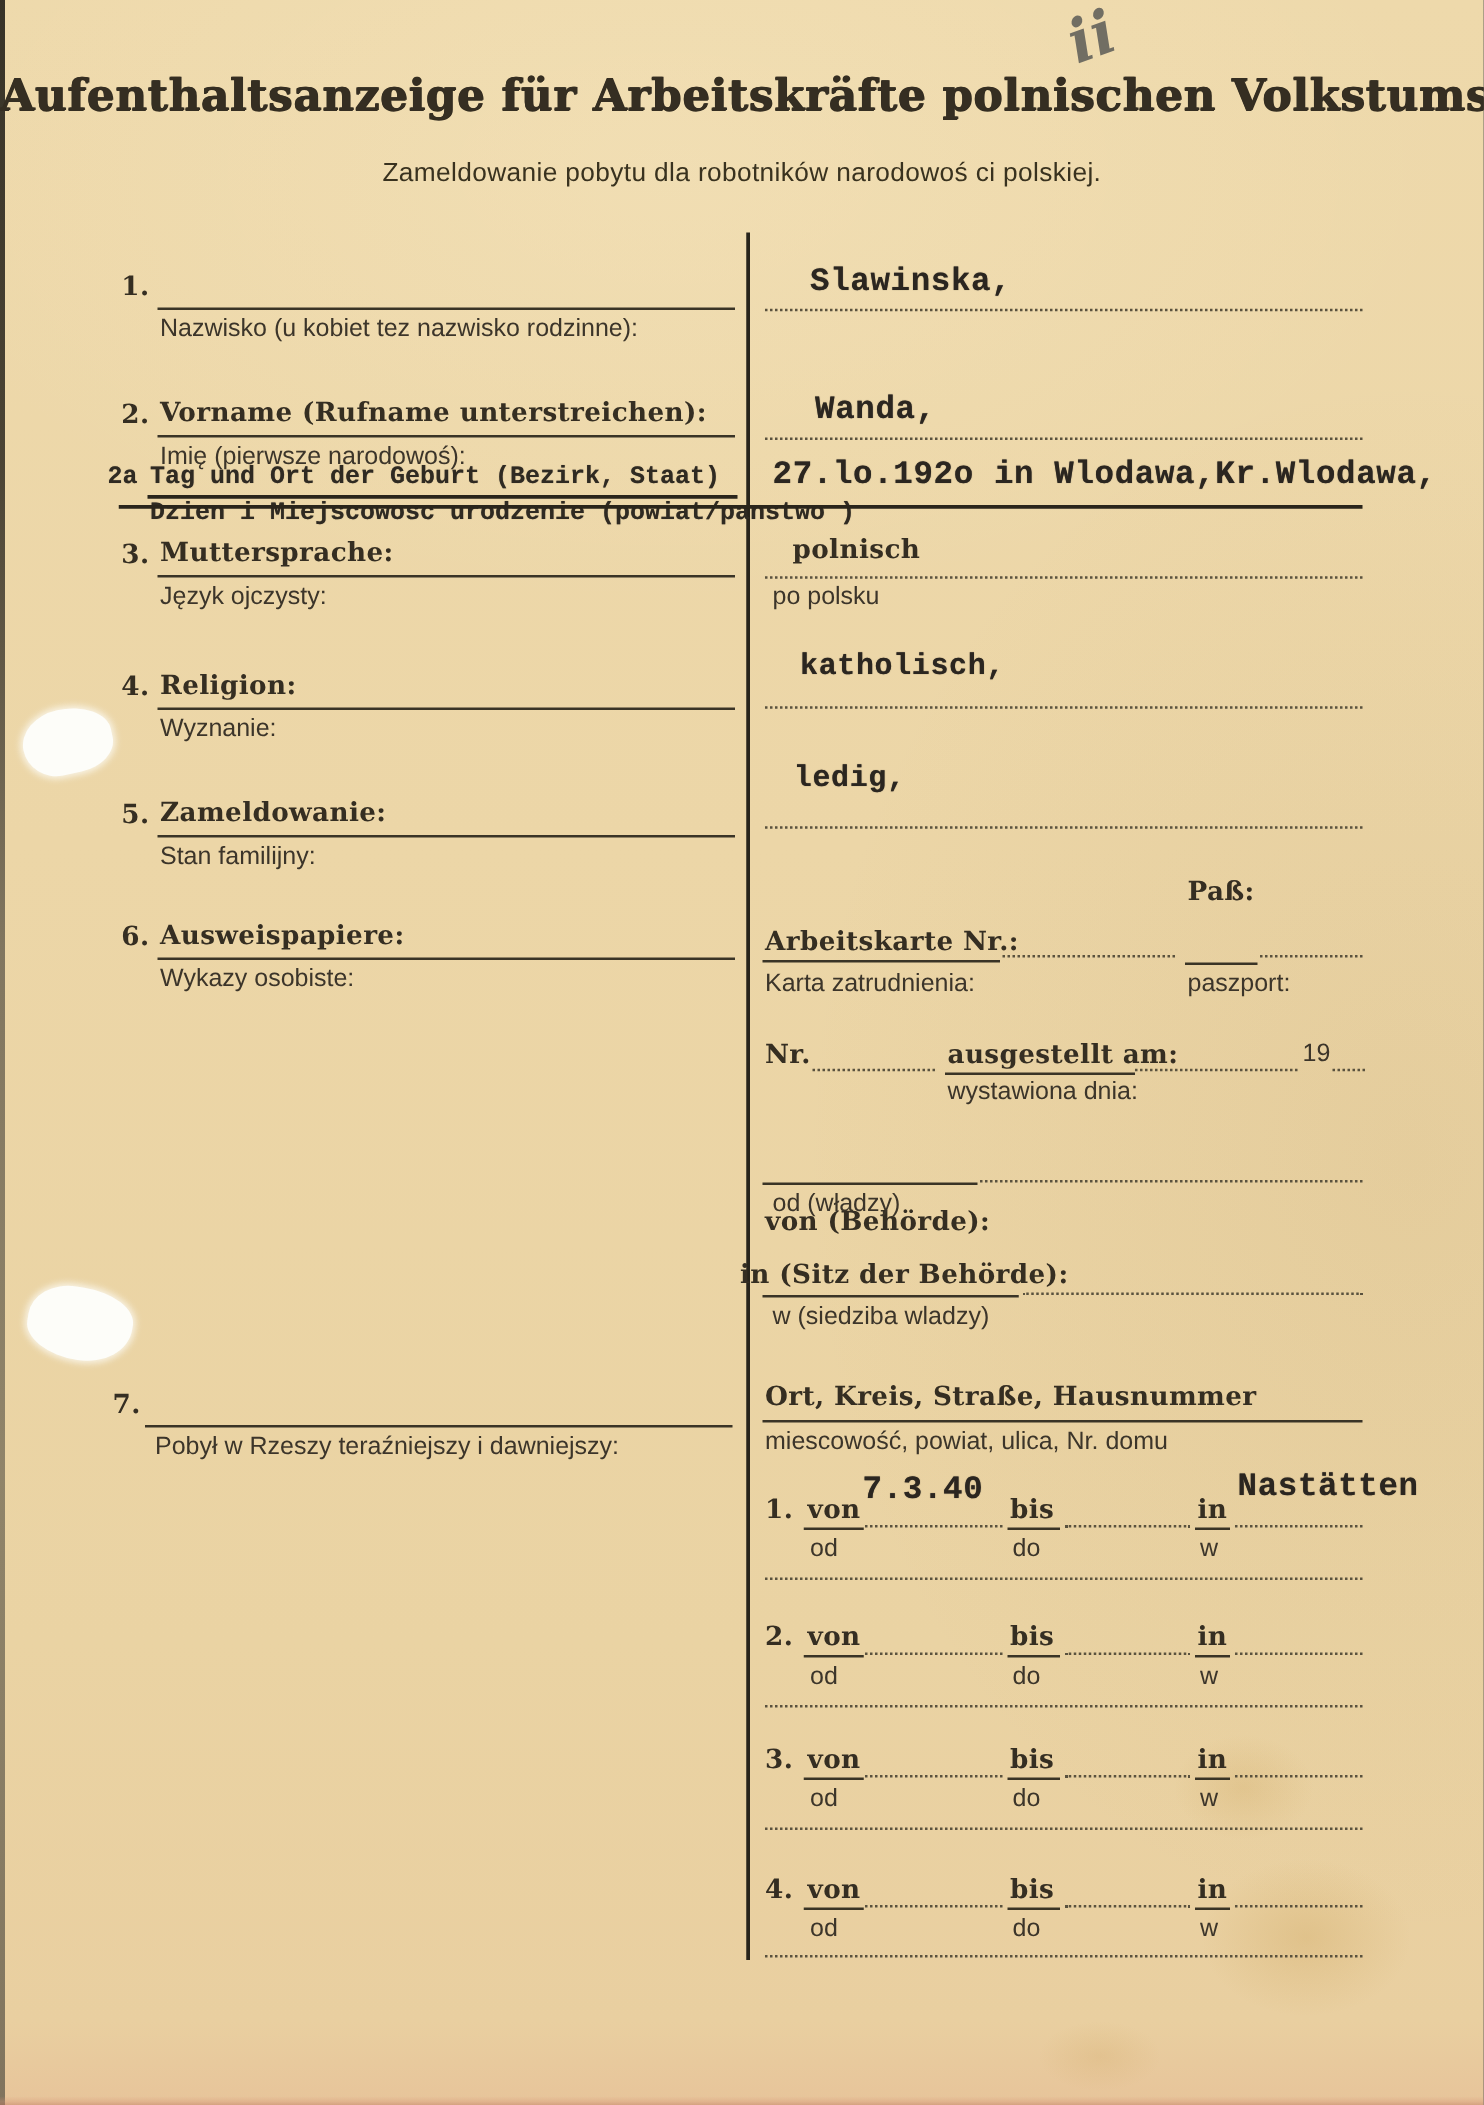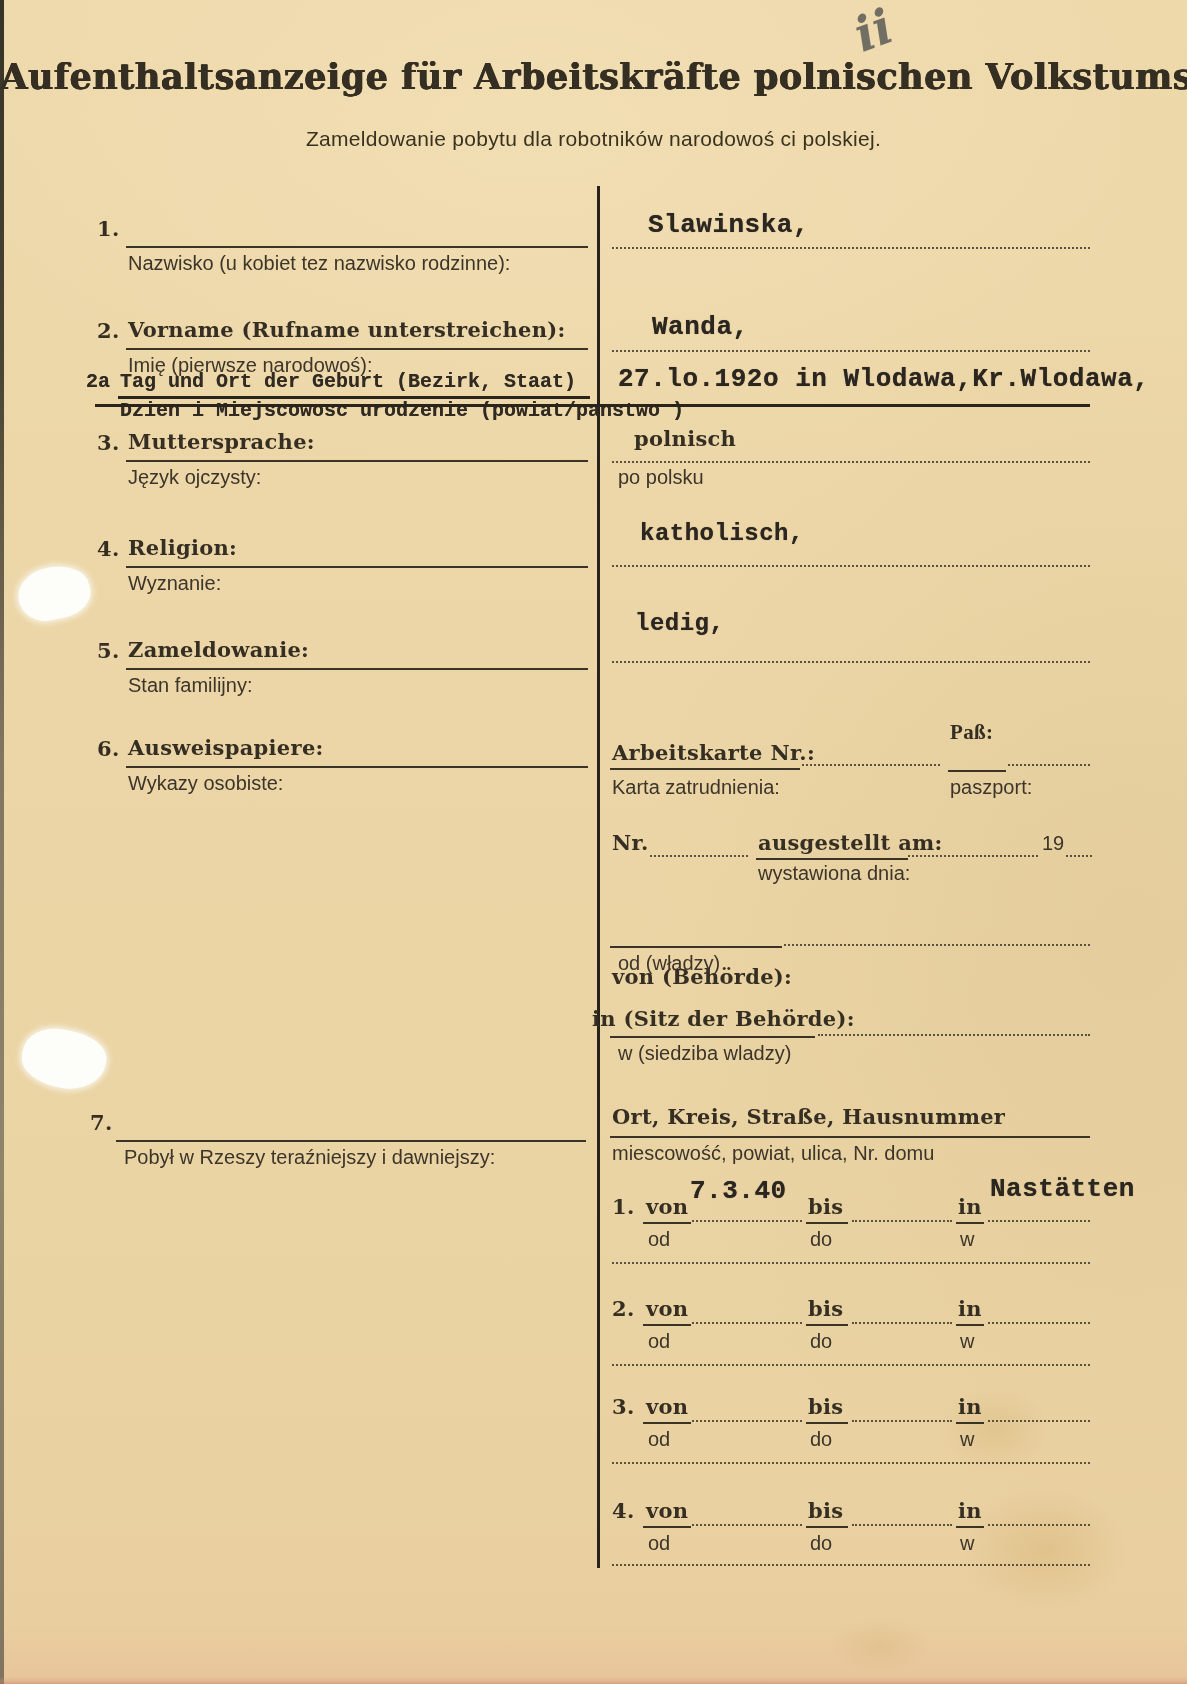--- a/index.html
+++ b/index.html
@@ -98,21 +98,21 @@
   <div class="dt" style="left:612px;top:661px;width:478px;"></div>
 
   <div class="abs fr" style="left:97px;top:736px;">6.</div>
   <div class="abs fr" style="left:128px;top:735px;">Ausweispapiere:</div>
   <div class="ln" style="left:126px;top:766px;width:462px;"></div>
   <div class="abs sa" style="left:128px;top:772px;">Wykazy osobiste:</div>
 
   <div class="abs fr" style="left:612px;top:740px;">Arbeitskarte Nr.:</div>
   <div class="ln" style="left:610px;top:768px;width:190px;"></div>
   <div class="dt" style="left:802px;top:764px;width:138px;"></div>
-  <div class="abs fr" style="left:950px;top:720px;font-family:Liberation Serif, serif;">Paß:</div>
+  <div class="abs fr" style="left:950px;top:700px;">Paß:</div>
   <div class="ln" style="left:948px;top:770px;width:58px;"></div>
   <div class="dt" style="left:1008px;top:764px;width:82px;"></div>
   <div class="abs sa" style="left:612px;top:776px;">Karta zatrudnienia:</div>
   <div class="abs sa" style="left:950px;top:776px;">paszport:</div>
 
   <div class="abs fr" style="left:612px;top:830px;">Nr.</div>
   <div class="dt" style="left:650px;top:855px;width:98px;"></div>
   <div class="abs fr" style="left:758px;top:830px;">ausgestellt am:</div>
   <div class="ln" style="left:756px;top:858px;width:152px;"></div>
   <div class="dt" style="left:908px;top:855px;width:130px;"></div>

